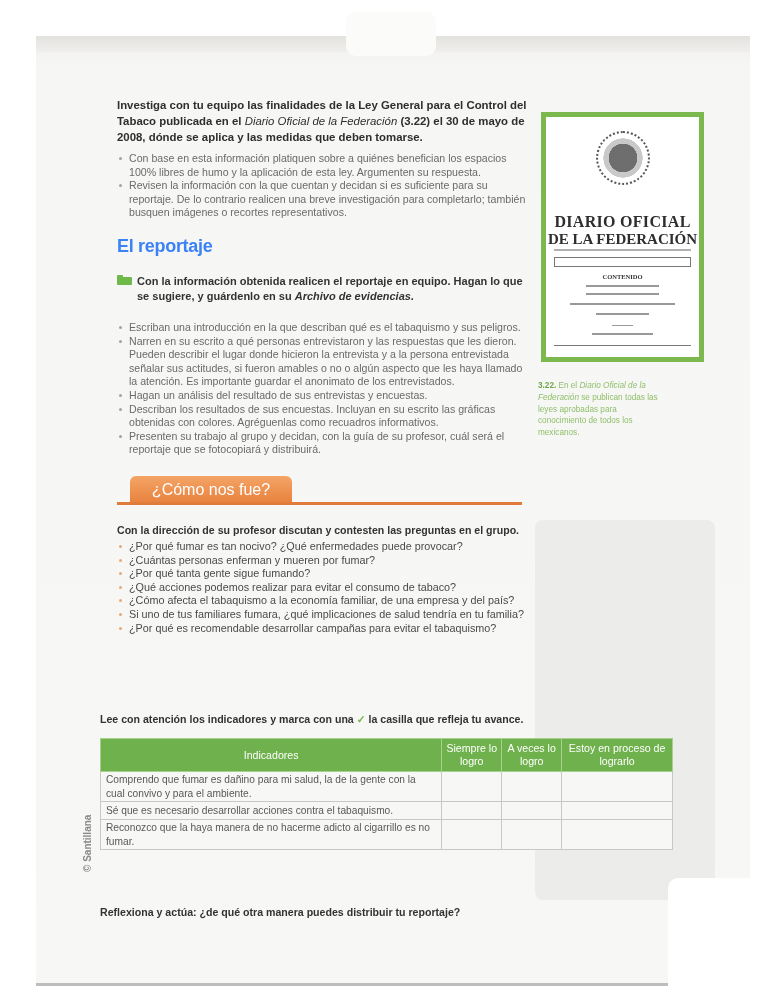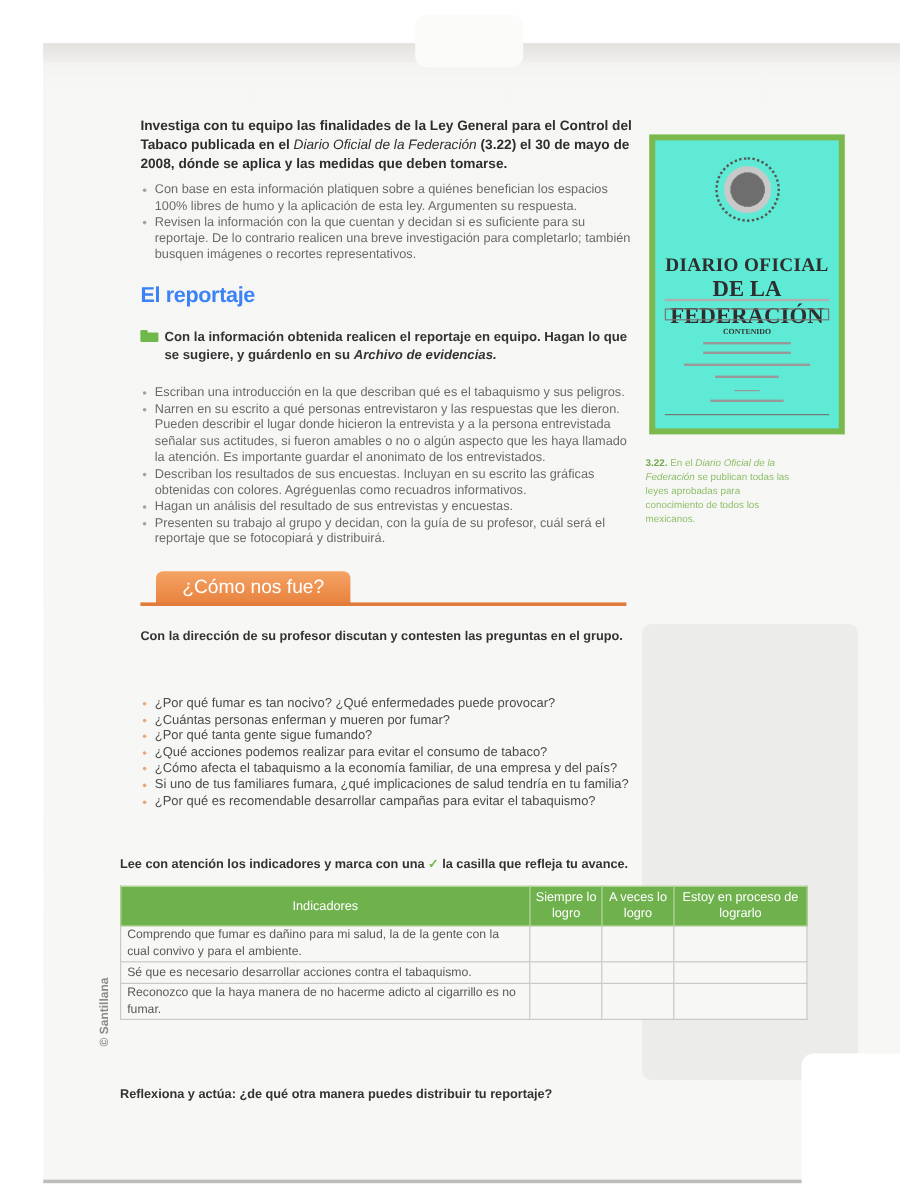--- a/index.html
+++ b/index.html
@@ -50,21 +50,21 @@
     .folder-icon::before { content: ""; position: absolute; left: 0; top: -2px; width: 6px; height: 3px; background: #6fb84a; border-radius: 1px 1px 0 0; }
 
     .como-tab {
       position: absolute; left: 130px; top: 476px; width: 162px; height: 27px;
       background: linear-gradient(180deg, #f4a466, #e8823e);
       border-radius: 6px 6px 0 0; color: #ffffff; font-size: 16px; text-align: center; line-height: 27px;
     }
     .como-line { position: absolute; left: 117px; top: 502px; width: 405px; height: 3px; background: #e07b3c; }
     .discuss { top: 524px; font-weight: bold; font-size: 10.6px; color: #333; width: 420px; }
 
-    ul.questions { list-style: none; position: absolute; left: 117px; top: 580px; width: 420px; }
+    ul.questions { list-style: none; position: absolute; left: 117px; top: 540px; width: 420px; }
     ul.questions li { position: relative; padding-left: 12px; font-size: 10.8px; line-height: 13.6px; color: #4a4a4a; }
     ul.questions li::before {
       content: ""; position: absolute; left: 2px; top: 5px; width: 3px; height: 3px; border-radius: 50%; background: #e7a879;
     }
 
     .lee { position: absolute; left: 100px; top: 713px; font-weight: bold; font-size: 10.6px; color: #333; }
     .lee .check { color: #6fb84a; font-weight: bold; }
 
     table.ind {
       position: absolute; left: 100px; top: 738px; width: 573px; border-collapse: collapse; font-size: 10.2px;
@@ -75,27 +75,27 @@
     }
     table.ind td { border: 1px solid #c8c8c8; color: #585858; line-height: 13.5px; padding: 1px 5px; background: #f7f7f5; }
     table.ind td.cell { padding: 0; }
 
     .reflex { position: absolute; left: 100px; top: 906px; font-weight: bold; font-size: 10.6px; color: #333; }
 
     .figure {
       position: absolute; left: 541px; top: 112px; width: 163px; height: 250px;
       background: #7bb84e; padding: 5px;
     }
-    .figure-inner { width: 100%; height: 100%; background: #5eead4; position: relative; font-family: "Liberation Serif", serif; text-align: center; }
+    .figure-inner { width: 100%; height: 100%; background: #ffffff; position: relative; font-family: "Liberation Serif", serif; text-align: center; }
     .seal {
       position: absolute; left: 50px; top: 14px; width: 54px; height: 54px; border-radius: 50%;
       border: 2px dotted #555; background: radial-gradient(circle, #6e6e6e 0 40%, #c9c9c9 41% 55%, transparent 56%);
     }
     .dof-title1 { position: absolute; left: 0; right: 0; top: 96px; font-size: 16px; font-weight: bold; color: #2e2e2e; letter-spacing: 0.3px; }
-    .dof-title2 { position: absolute; left: 0; right: 0; top: 114px; font-size: 19px; font-weight: bold; color: #2e2e2e; }
+    .dof-title2 { position: absolute; left: 0; right: 0; top: 114px; font-size: 15px; font-weight: bold; color: #2e2e2e; }
     .dof-small { position: absolute; left: 8px; right: 8px; top: 132px; height: 2px; background: #b0b0b0; }
     .dof-box { position: absolute; left: 8px; right: 8px; top: 140px; height: 10px; border: 1px solid #777; }
     .dof-contenido { position: absolute; left: 0; right: 0; top: 156px; font-size: 6.5px; font-weight: bold; color: #333; }
     .dof-line { position: absolute; left: 40px; right: 40px; height: 2px; background: #999; }
     .dof-rule { position: absolute; left: 8px; right: 8px; top: 228px; height: 1px; background: #777; }
 
     .caption { position: absolute; left: 538px; top: 380px; width: 125px; font-size: 8.2px; line-height: 11.8px; color: #8fbf6a; }
     .caption b { color: #6fa64a; font-weight: bold; }
     .caption i { font-style: italic; }
 
@@ -123,22 +123,22 @@
 <div class="section-title">El reportaje</div>
 
 <div class="task">
   <span class="folder-icon"></span>
   <span>Con la información obtenida realicen el reportaje en equipo. Hagan lo que se sugiere, y guárdenlo en su </span><i>Archivo de evidencias.</i>
 </div>
 
 <ul class="col bullets bullets-2" style="position:absolute">
   <li>Escriban una introducción en la que describan qué es el tabaquismo y sus peligros.</li>
   <li>Narren en su escrito a qué personas entrevistaron y las respuestas que les dieron. Pueden describir el lugar donde hicieron la entrevista y a la persona entrevistada señalar sus actitudes, si fueron amables o no o algún aspecto que les haya llamado la atención. Es importante guardar el anonimato de los entrevistados.</li>
+  <li>Hagan un análisis del resultado de sus entrevistas y encuestas.</li>
   <li>Describan los resultados de sus encuestas. Incluyan en su escrito las gráficas obtenidas con colores. Agréguenlas como recuadros informativos.</li>
-  <li>Hagan un análisis del resultado de sus entrevistas y encuestas.</li>
   <li>Presenten su trabajo al grupo y decidan, con la guía de su profesor, cuál será el reportaje que se fotocopiará y distribuirá.</li>
 </ul>
 
 <div class="como-tab">¿Cómo nos fue?</div>
 <div class="como-line"></div>
 
 <div class="col discuss" style="position:absolute">Con la dirección de su profesor discutan y contesten las preguntas en el grupo.</div>
 
 <ul class="questions">
   <li>¿Por qué fumar es tan nocivo? ¿Qué enfermedades puede provocar?</li>

